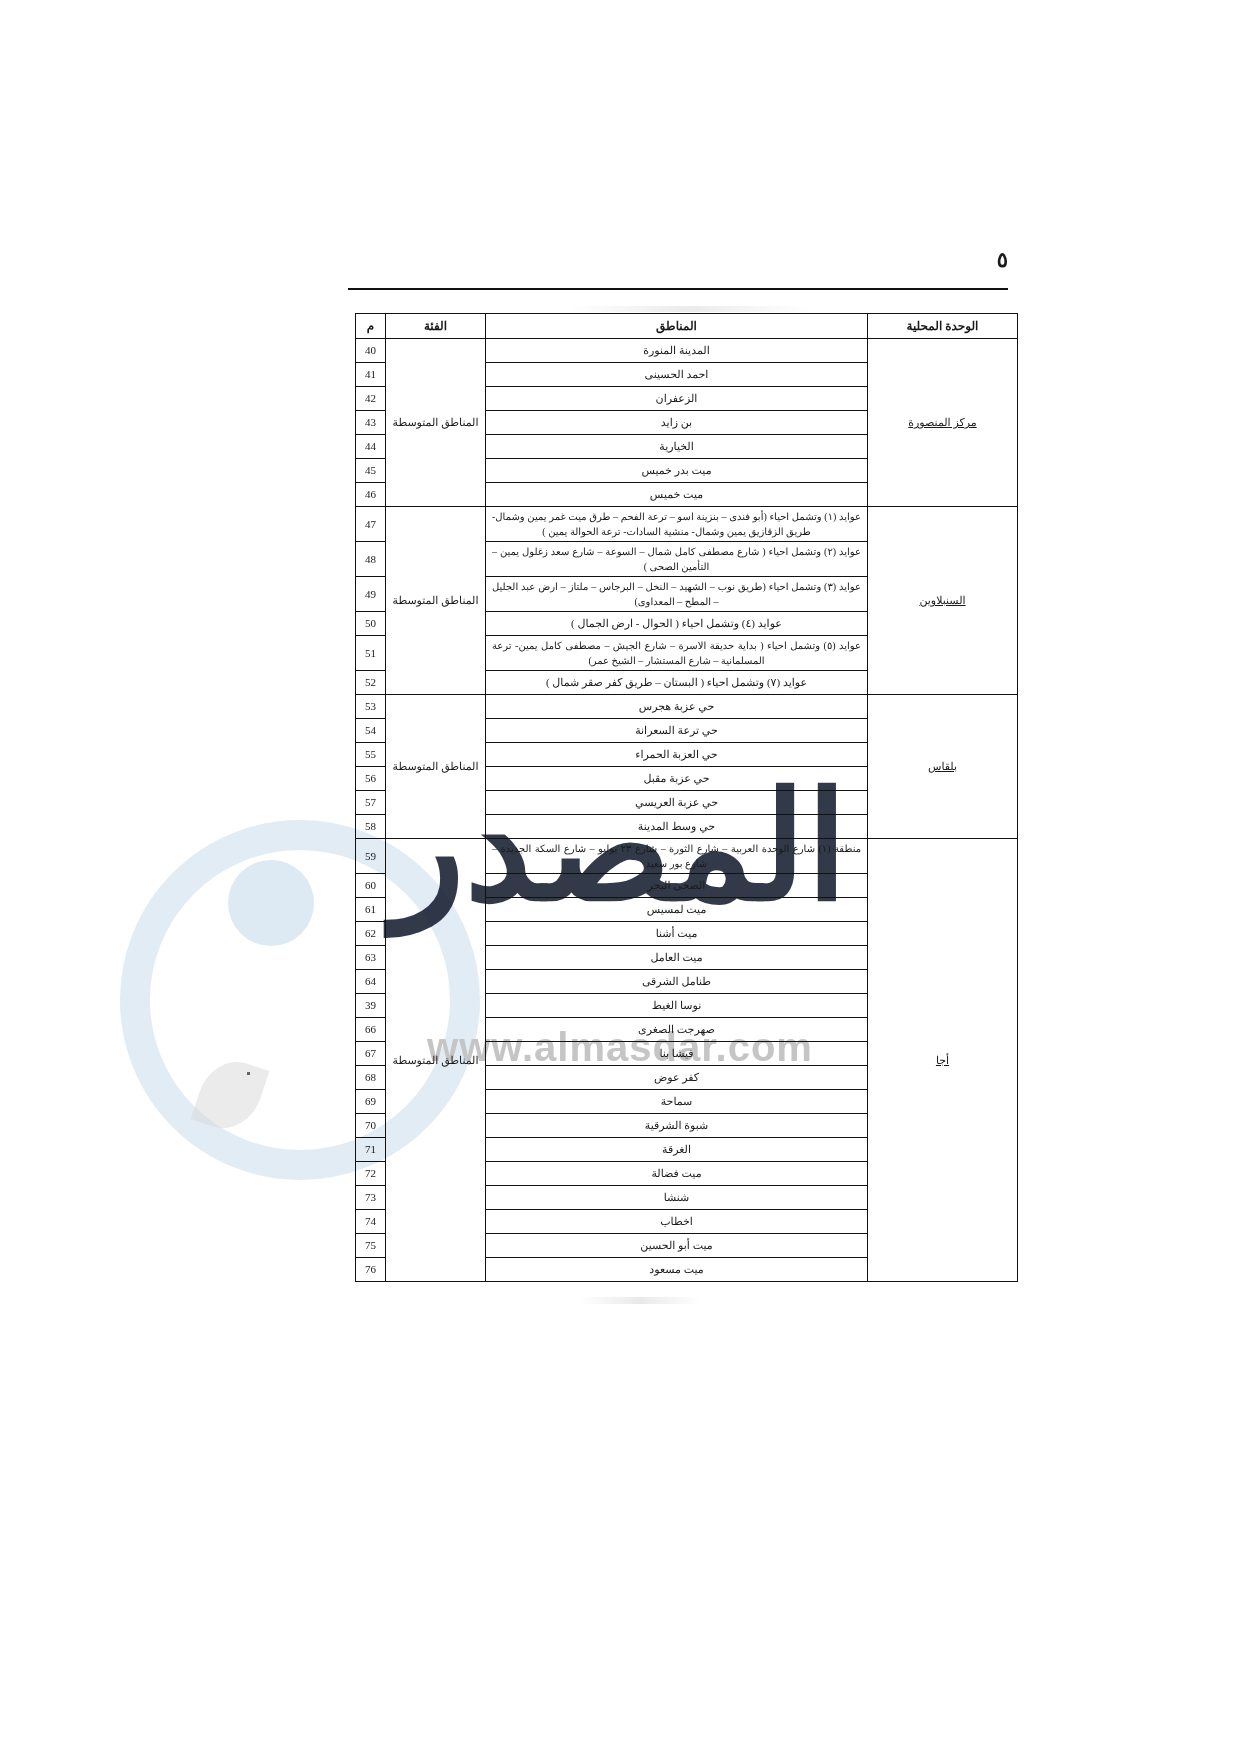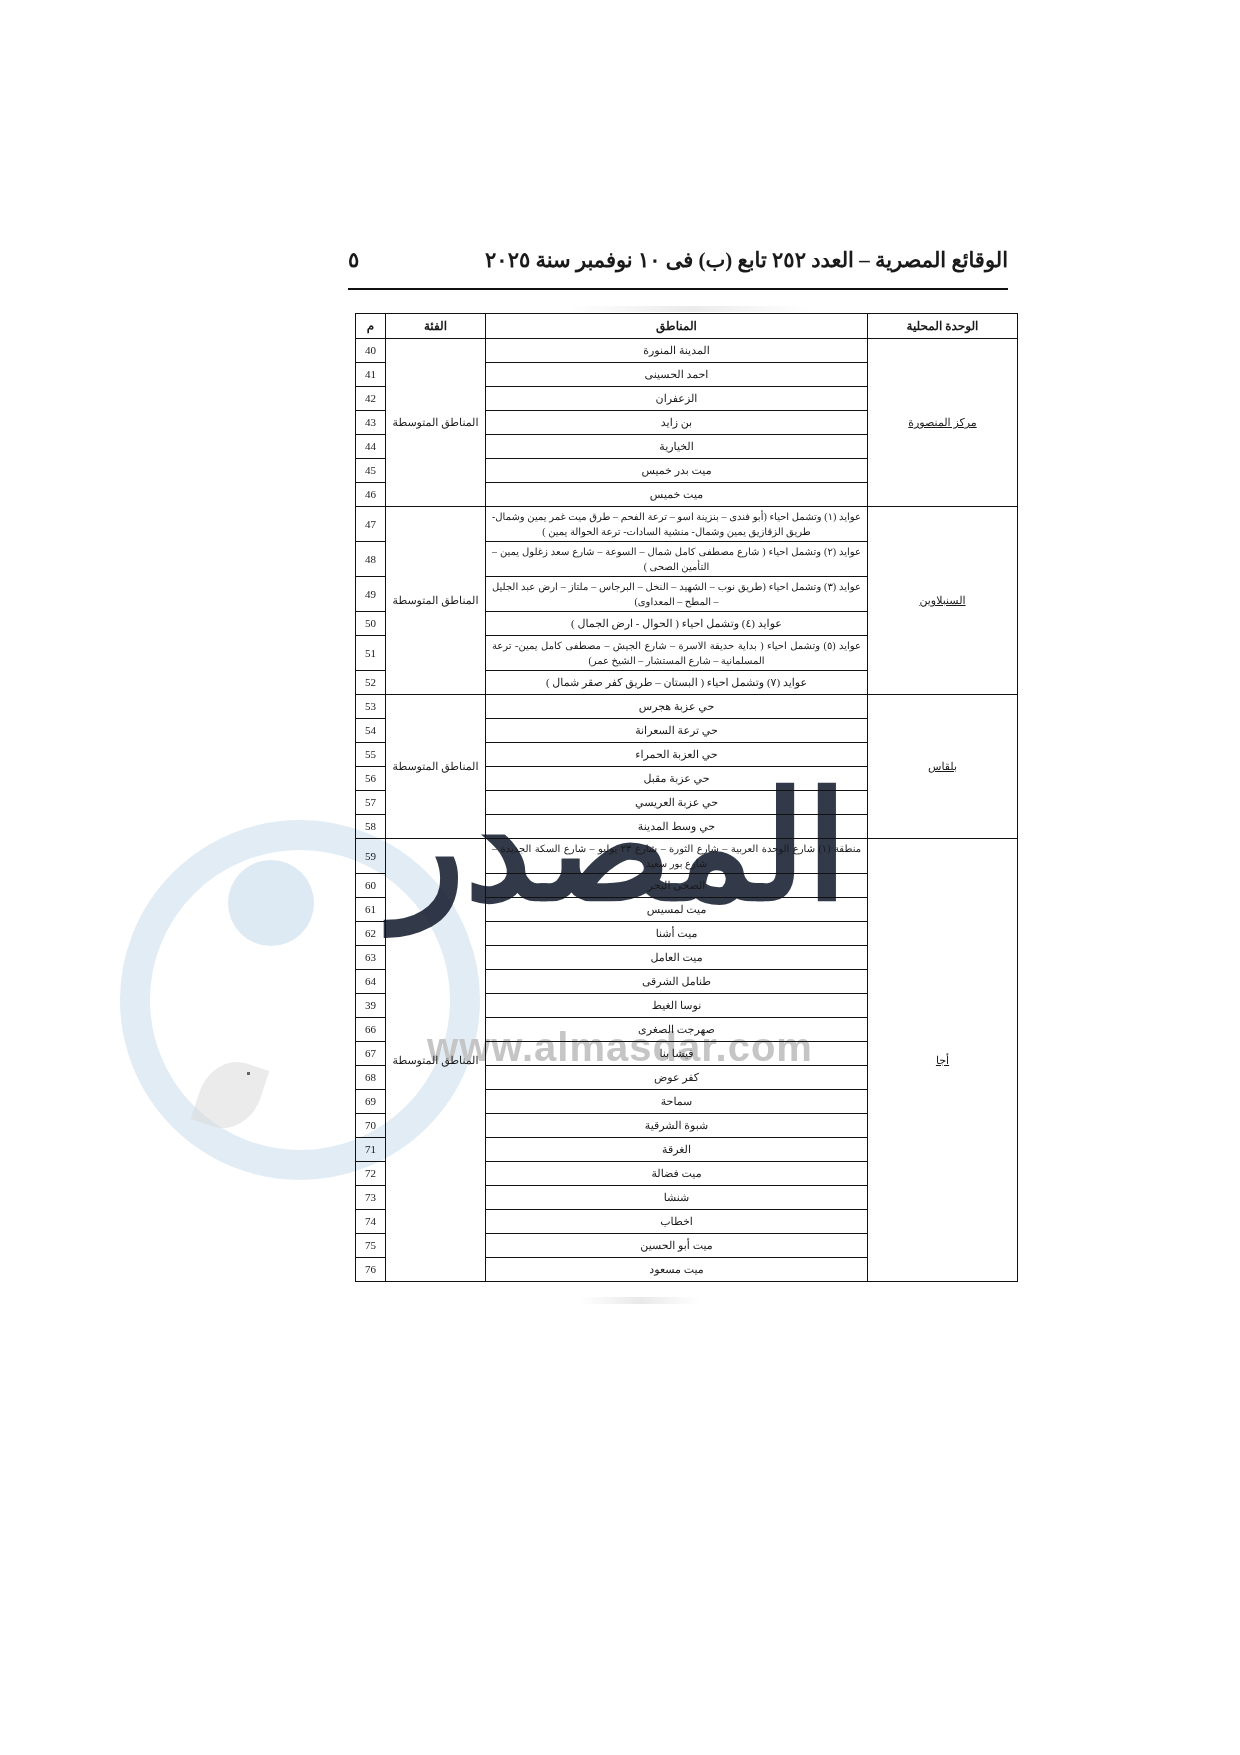--- a/index.html
+++ b/index.html
@@ -188,21 +188,20 @@
   <div class="wm-leaf"></div>
 </div>
 
 <div class="scan-blob blob-top"></div>
 <div class="scan-blob blob-bottom"></div>
 <div class="scan-blob blob-dot"></div>
 
 <div class="page-wrap">
 
   <div class="doc-header">
-    <span class="title">الوقائع المصرية – العدد ٢٥٢ تابع (ب) فى ١٠ نوفمبر سنة ٢٠٢٥</span>
     <span class="pageno">٥</span>
   </div>
   <div class="header-rule"></div>
 
   <table class="main-table">
     <colgroup>
       <col class="c-unit">
         <col class="c-area">
         <col class="c-cat">
         <col class="c-no">

